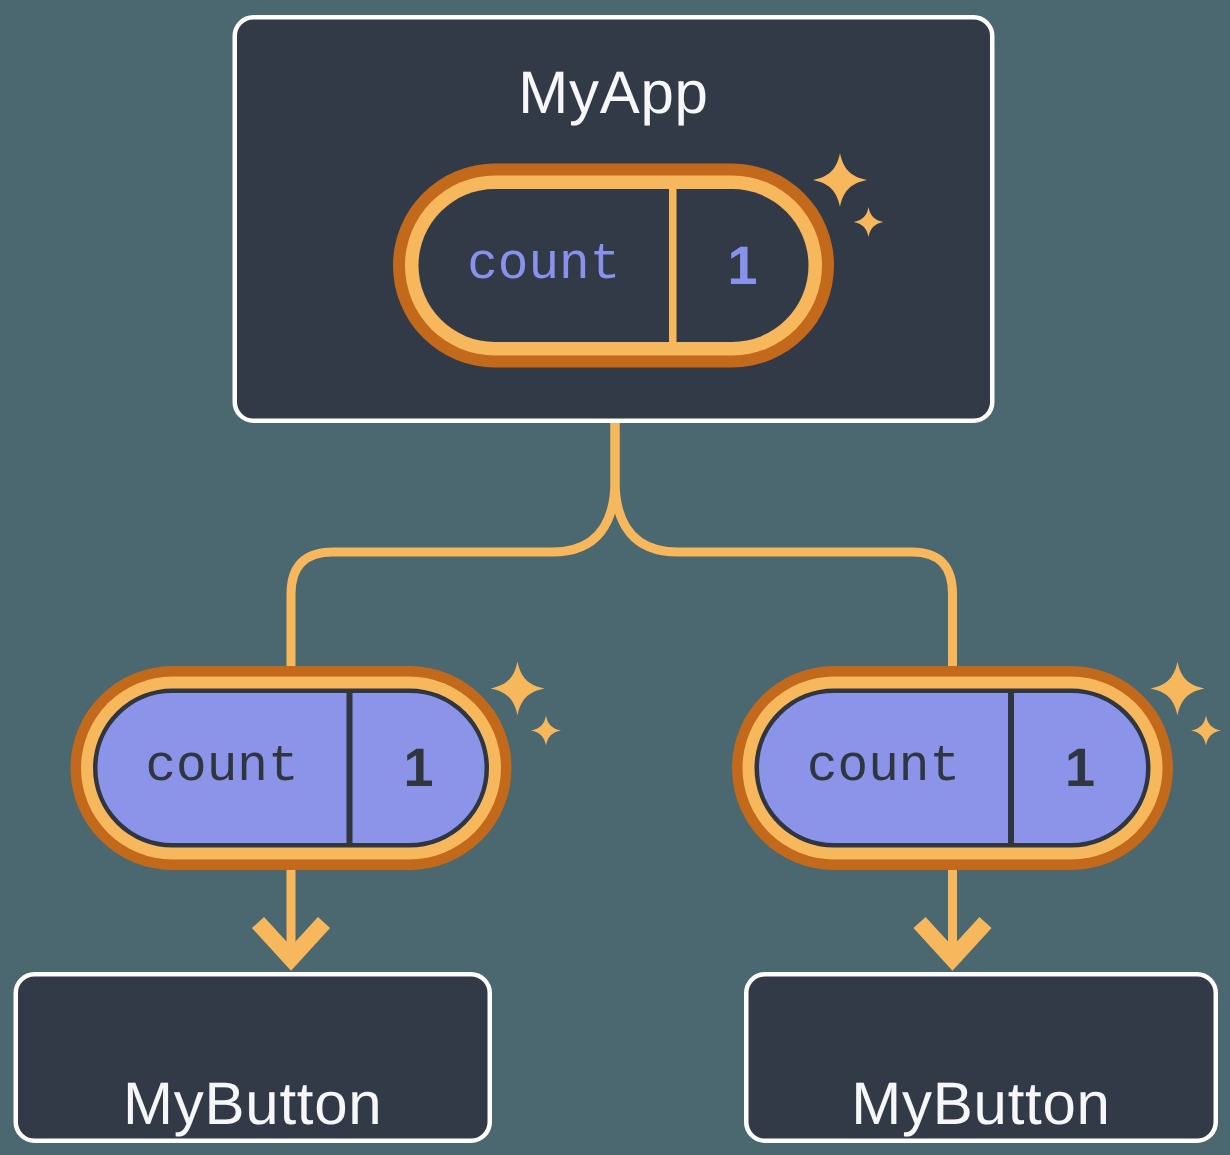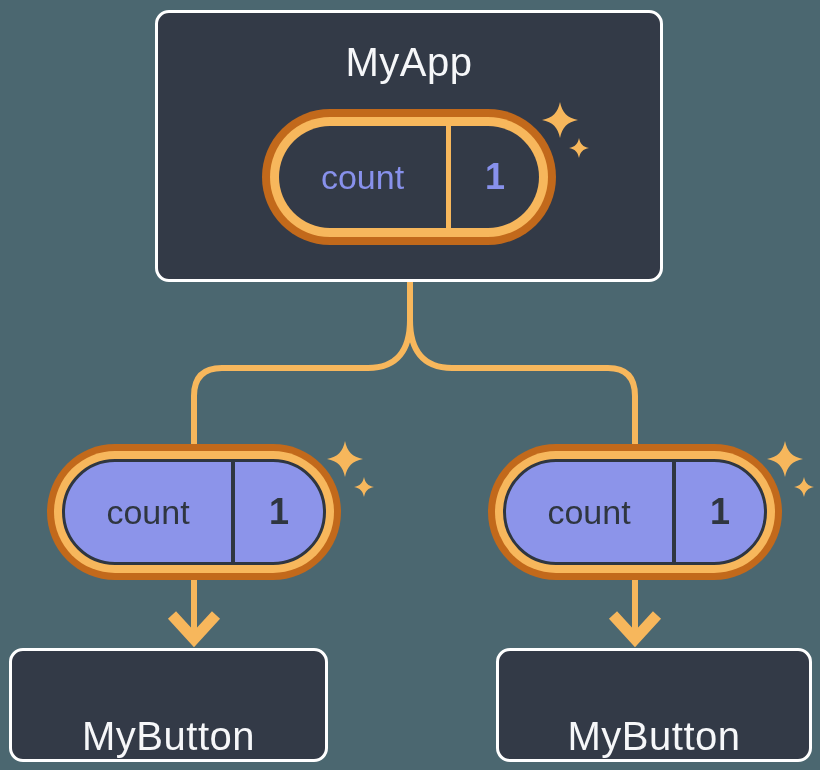--- a/index.html
+++ b/index.html
@@ -56,20 +56,21 @@
     border-radius:999px; width:100%; height:100%;
     box-sizing:border-box;
     display:flex; align-items:stretch; overflow:hidden;
   }
   .pill-core-dark { background:#333A47; }
   .pill-core-purple { background:#8C94EA; border:3px solid #2F3640; }
 
   .pill-cell-label {
     flex:1; display:flex; align-items:center; justify-content:center;
     font-size:34px;
+    font-family:Liberation Mono, monospace;
   }
   .pill-divider { width:5px; }
   .pill-divider-light { background:#F7B75C; }
   .pill-divider-dark  { background:#2F3640; width:4px; }
   .pill-cell-value {
     width:88px; display:flex; align-items:center; justify-content:center;
     font-size:36px; font-weight:700;
   }
   .txt-purple { color:#8891EC; }
   .txt-dark   { color:#2F3640; font-weight:500; }

